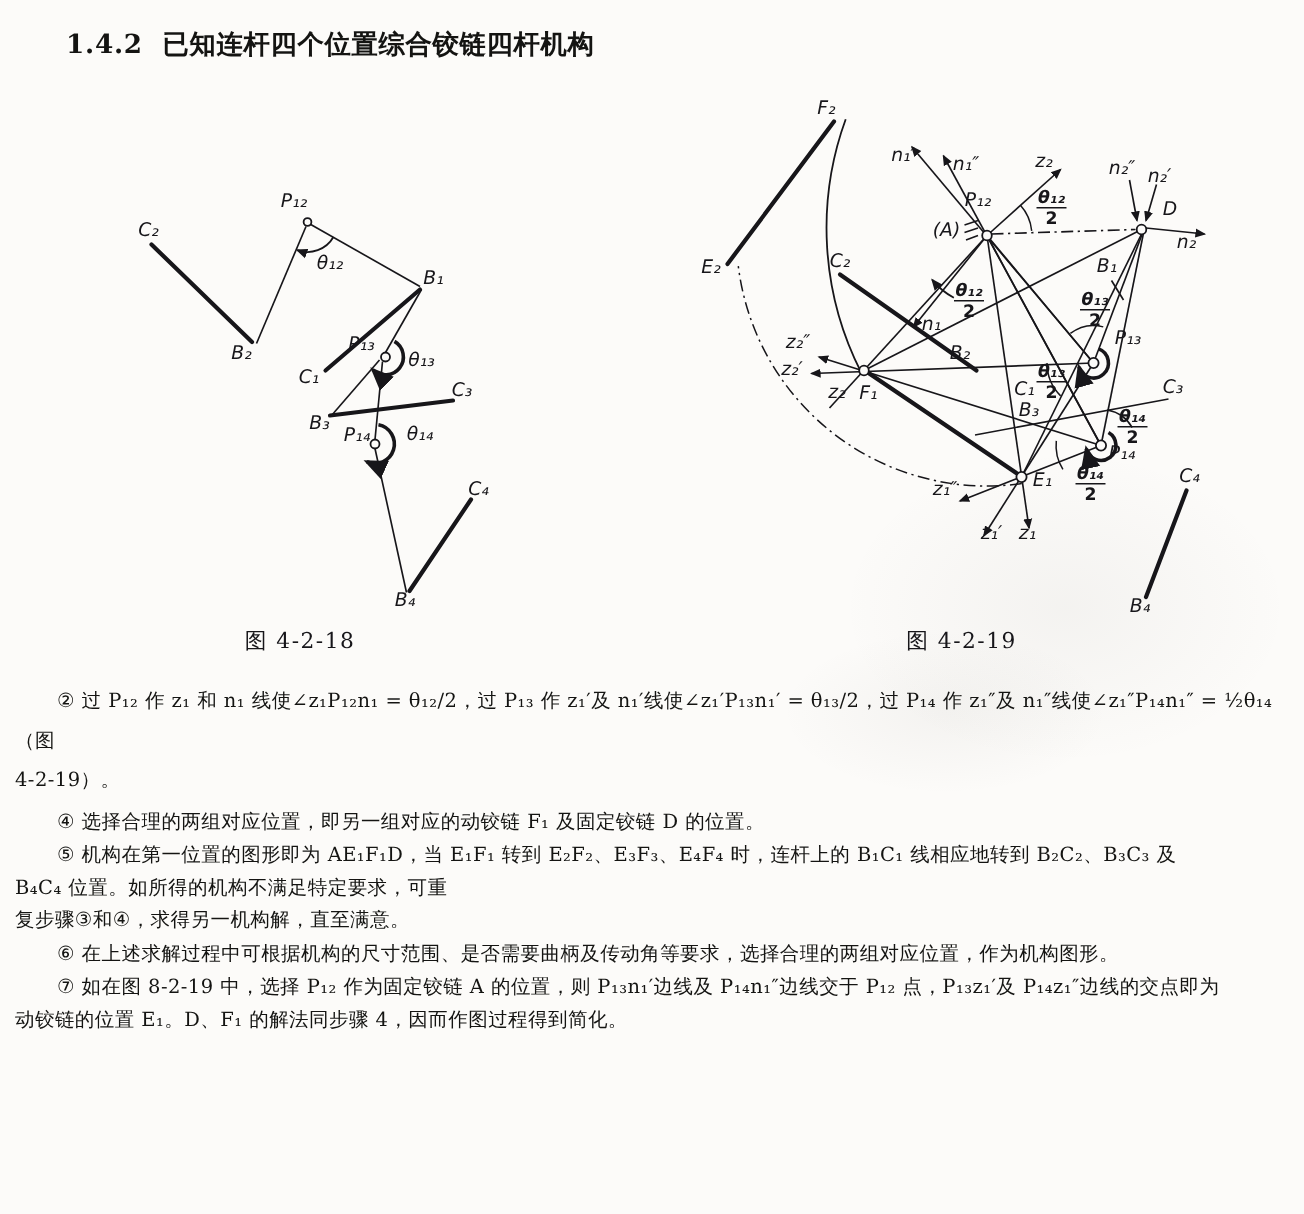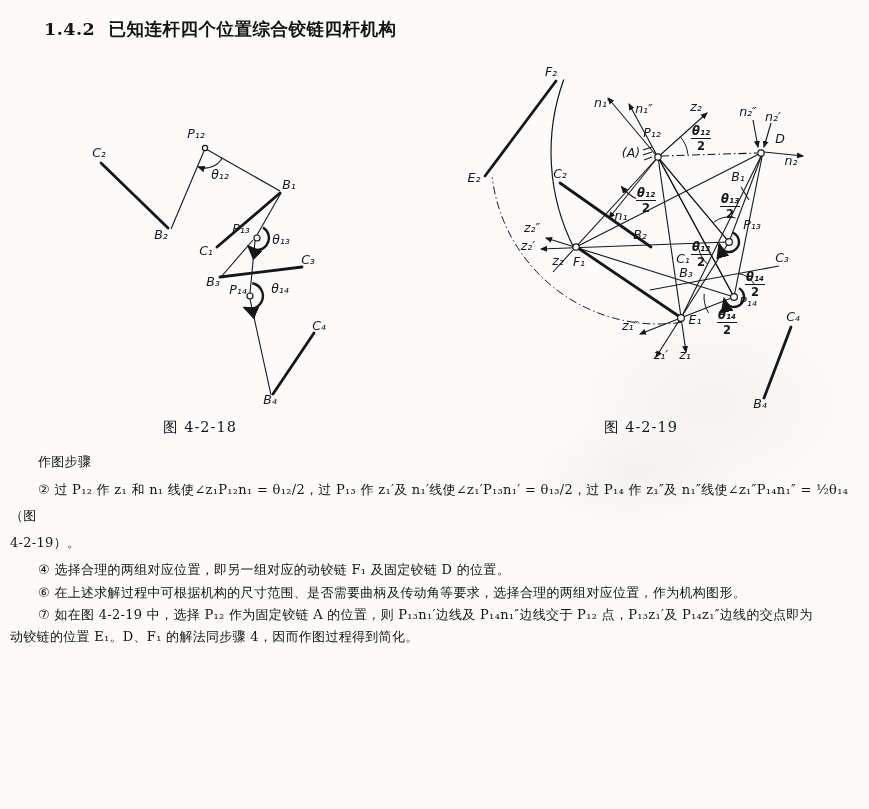--- a/index.html
+++ b/index.html
@@ -185,22 +185,24 @@
       </g>
       <g>
         <text x="727" y="319" text-anchor="middle" font-size="11.5" font-style="italic" font-weight="600" font-family="&quot;DejaVu Sans&quot;, sans-serif" fill="#17161a">θ₁₄</text>
         <line x1="717" x2="737" y1="322.5" y2="322.5" stroke="#17161a" stroke-width="1"></line>
         <text x="727" y="333.5" text-anchor="middle" font-size="11.5" font-weight="600" font-family="&quot;DejaVu Sans&quot;, sans-serif" fill="#17161a">2</text>
       </g>
       <text x="641" y="432" text-anchor="middle" font-size="14.5" letter-spacing="1" font-family="&quot;DejaVu Serif&quot;,&quot;DejaVu Sans&quot;,serif" fill="#17161a">图 4-2-19</text>
     </svg>
 
   <div class="textblock">
-    <div class="steps-heading">作图步骤</div>
     <div class="para tall">② 过 P₁₂ 作 z₁ 和 n₁ 线使∠z₁P₁₂n₁ = θ₁₂/2，过 P₁₃ 作 z₁′及 n₁′线使∠z₁′P₁₃n₁′ = θ₁₃/2，过 P₁₄ 作 z₁″及 n₁″线使∠z₁″P₁₄n₁″ = ½θ₁₄（图
 4-2-19）。</div>
     <div class="para">④ 选择合理的两组对应位置，即另一组对应的动铰链 F₁ 及固定铰链 D 的位置。</div>
+    <div class="para">⑤ 机构在第一位置的图形即为 AE₁F₁D，当 E₁F₁ 转到 E₂F₂、E₃F₃、E₄F₄ 时，连杆上的 B₁C₁ 线相应地转到 B₂C₂、B₃C₃ 及
+B₄C₄ 位置。如所得的机构不满足特定要求，可重
+复步骤③和④，求得另一机构解，直至满意。</div>
     <div class="para">⑥ 在上述求解过程中可根据机构的尺寸范围、是否需要曲柄及传动角等要求，选择合理的两组对应位置，作为机构图形。</div>
-    <div class="para">⑦ 如在图 4-2-19 中，选择 P₁₂ 作为固定铰链 A 的位置，则 P₁₃n₁′边线及 P₁₄n₁″边线交于 P₁₂ 点，P₁₃z₁′及 P₁₄z₁″边线的交点即为
+    <div class="para">⑦ 如在图 8-2-19 中，选择 P₁₂ 作为固定铰链 A 的位置，则 P₁₃n₁′边线及 P₁₄n₁″边线交于 P₁₂ 点，P₁₃z₁′及 P₁₄z₁″边线的交点即为
 动铰链的位置 E₁。D、F₁ 的解法同步骤 4，因而作图过程得到简化。</div>
   </div>
 
 </div>
 
 </body></html>

